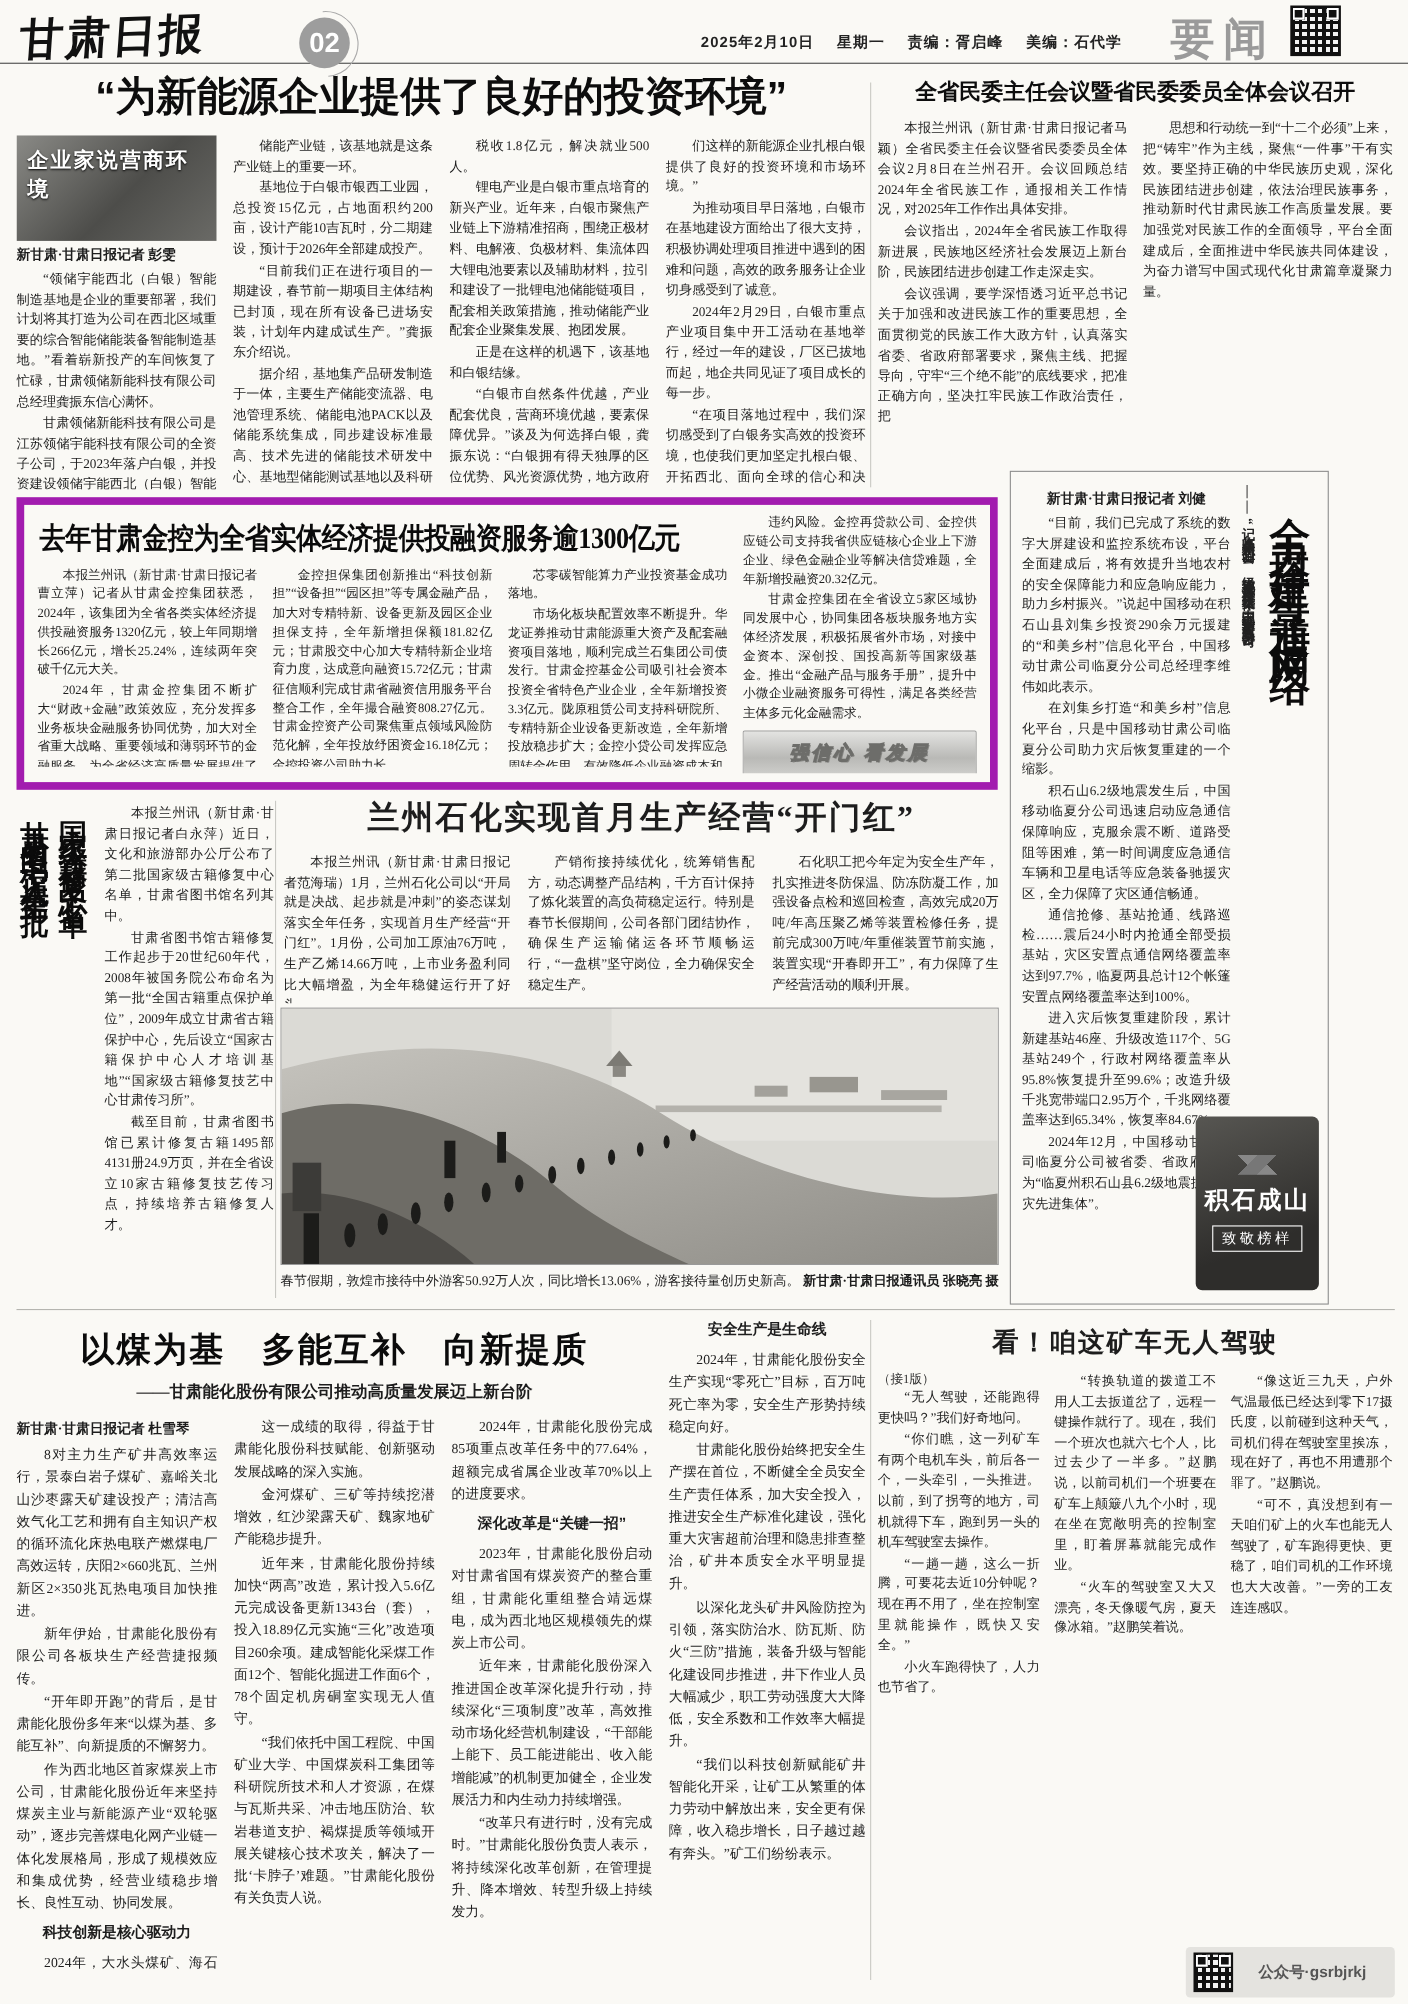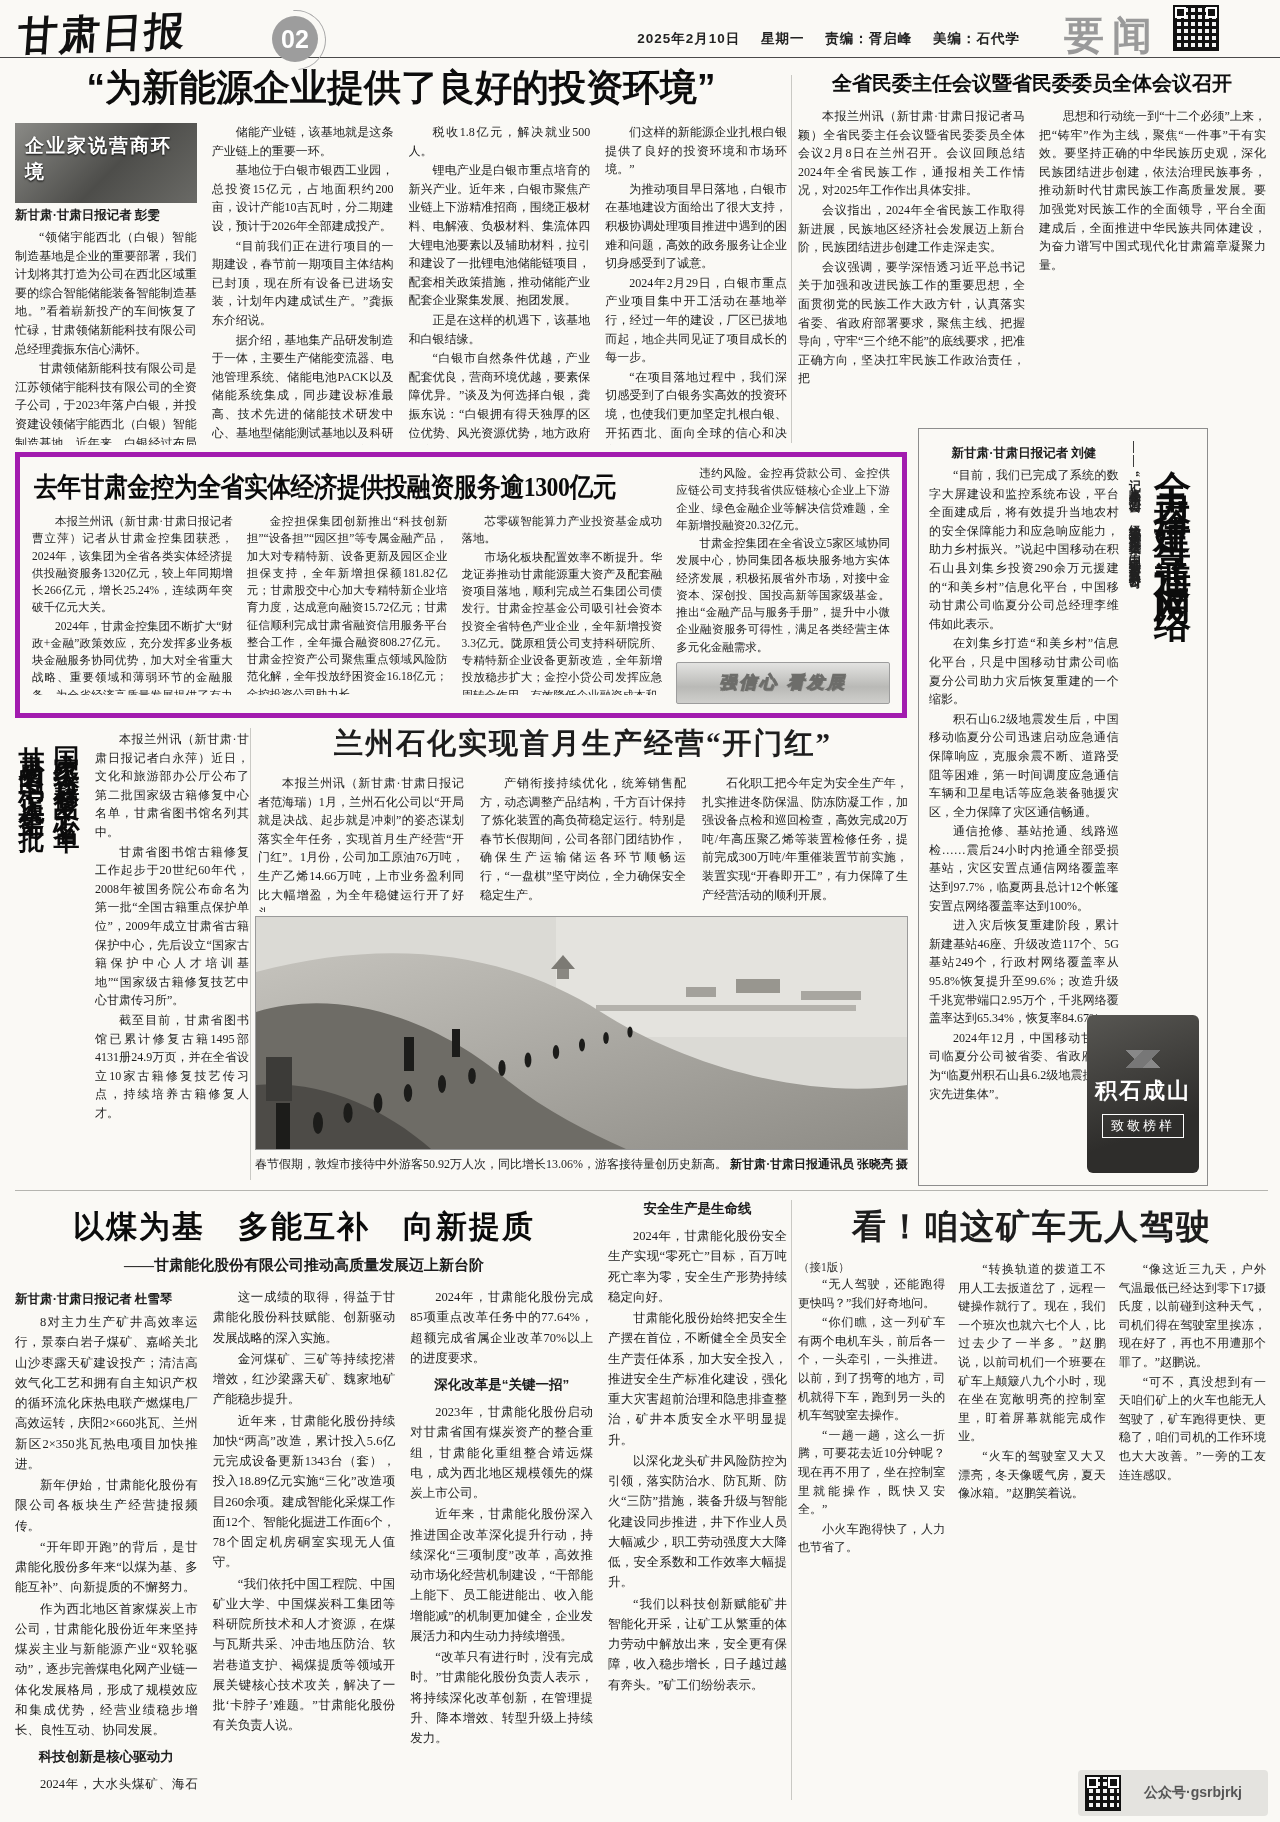--- a/index.html
+++ b/index.html
@@ -38,29 +38,29 @@
   .h-med{font-family:"Liberation Sans",sans-serif;font-weight:900;font-size:20px;
          text-align:center;white-space:nowrap;color:#0d0d0d;}
   .h-serif{font-family:"Liberation Serif",serif;font-weight:900;}
   .byline{font-size:12.5px;font-weight:bold;text-align:center;margin:4px 0;}
   .fs12 .para{font-size:12px;line-height:1.55;}
   .fs115 .para{font-size:11.5px;line-height:1.5;}
   .fs125 .para{font-size:12.5px;line-height:1.62;}
   
   #main-art{left:15px;top:63px;width:772px;height:388px;}
   #main-art .cols{margin-top:10px;gap:15px;height:322px;}
-  .featurebox{height:80px;background:linear-gradient(135deg,#8a8a86,#4d4d4a 55%,#6a6a66);
+  .featurebox{height:96px;background:linear-gradient(135deg,#8a8a86,#4d4d4a 55%,#6a6a66);
               color:#fff;display:flex;align-items:flex-start;padding:10px;box-sizing:border-box;}
   .featurebox span{font-family:"Liberation Sans",sans-serif;font-weight:900;font-size:19px;letter-spacing:2px;
                    text-shadow:0 1px 2px #000;}
   
   #minwei{left:798px;top:70px;width:468px;height:378px;}
   #minwei .cols{margin-top:10px;gap:14px;height:330px;}
   
-  #redbox{left:15px;top:452px;width:892px;height:266px;border:5px solid #a21caf;
+  #redbox{left:15px;top:452px;width:892px;height:266px;border:7px solid #a21caf;
           box-sizing:border-box;background:#faf9f5;display:flex;padding:8px 12px;gap:14px;}
   #redbox .left{flex:2.95;min-width:0;}
   .h-redbox{font-size:27px;letter-spacing:-0.5px;white-space:nowrap;transform:scaleX(0.88);
             transform-origin:left center;margin:4px 0 8px 2px;color:#0a0a0a;}
   #redbox .left .cols{gap:14px;height:182px;}
   #redbox .col4{flex:1;min-width:0;overflow:hidden;}
   .banner{margin-top:6px;height:40px;border:1px solid #9c9c9c;border-radius:2px;
           background:linear-gradient(#e3e3e1,#b9b9b6 60%,#cfcfcc);display:flex;align-items:center;
           justify-content:center;}
   .banner span{font-family:"Liberation Sans",sans-serif;font-weight:900;font-style:italic;
@@ -104,21 +104,21 @@
   #coal .leftpart{width:578px;}
   .h-coal{font-family:"Liberation Sans",sans-serif;font-weight:900;font-size:31px;text-align:center;
           letter-spacing:2px;margin-top:8px;color:#0b0b0b;}
   .h-coal-sub{font-size:15px;font-weight:bold;text-align:center;margin:8px 0 12px 0;}
   #coal .leftpart .cols{gap:15px;height:506px;}
   .subhead{font-family:"Liberation Sans",sans-serif;font-weight:900;font-size:13.5px;
            text-align:center;margin:8px 0;}
   #coal .col4{width:179px;overflow:hidden;}
   
   #truck{left:798px;top:1198px;width:468px;height:614px;}
-  .h-truck{font-family:Liberation Mono, monospace;font-weight:900;font-size:34px;
+  .h-truck{font-family:Liberation Mono, monospace;font-weight:900;font-size:24px;
            text-align:center;letter-spacing:2px;margin:6px 0 10px 0;}
   #truck .cols{gap:13px;height:540px;}
   .jiezhuan{font-size:11.5px;color:#333;}
   
   #qr-strip{left:1078px;top:1770px;width:190px;height:46px;background:#e4e3df;border-radius:4px;
             display:flex;align-items:center;gap:24px;padding:0 8px;box-sizing:border-box;}
   #qr-strip .qr{width:34px;height:34px;}
   #qr-strip .lbl{font-family:"Liberation Sans",sans-serif;font-weight:bold;font-size:14px;color:#555;}
 </style>
 </head>

